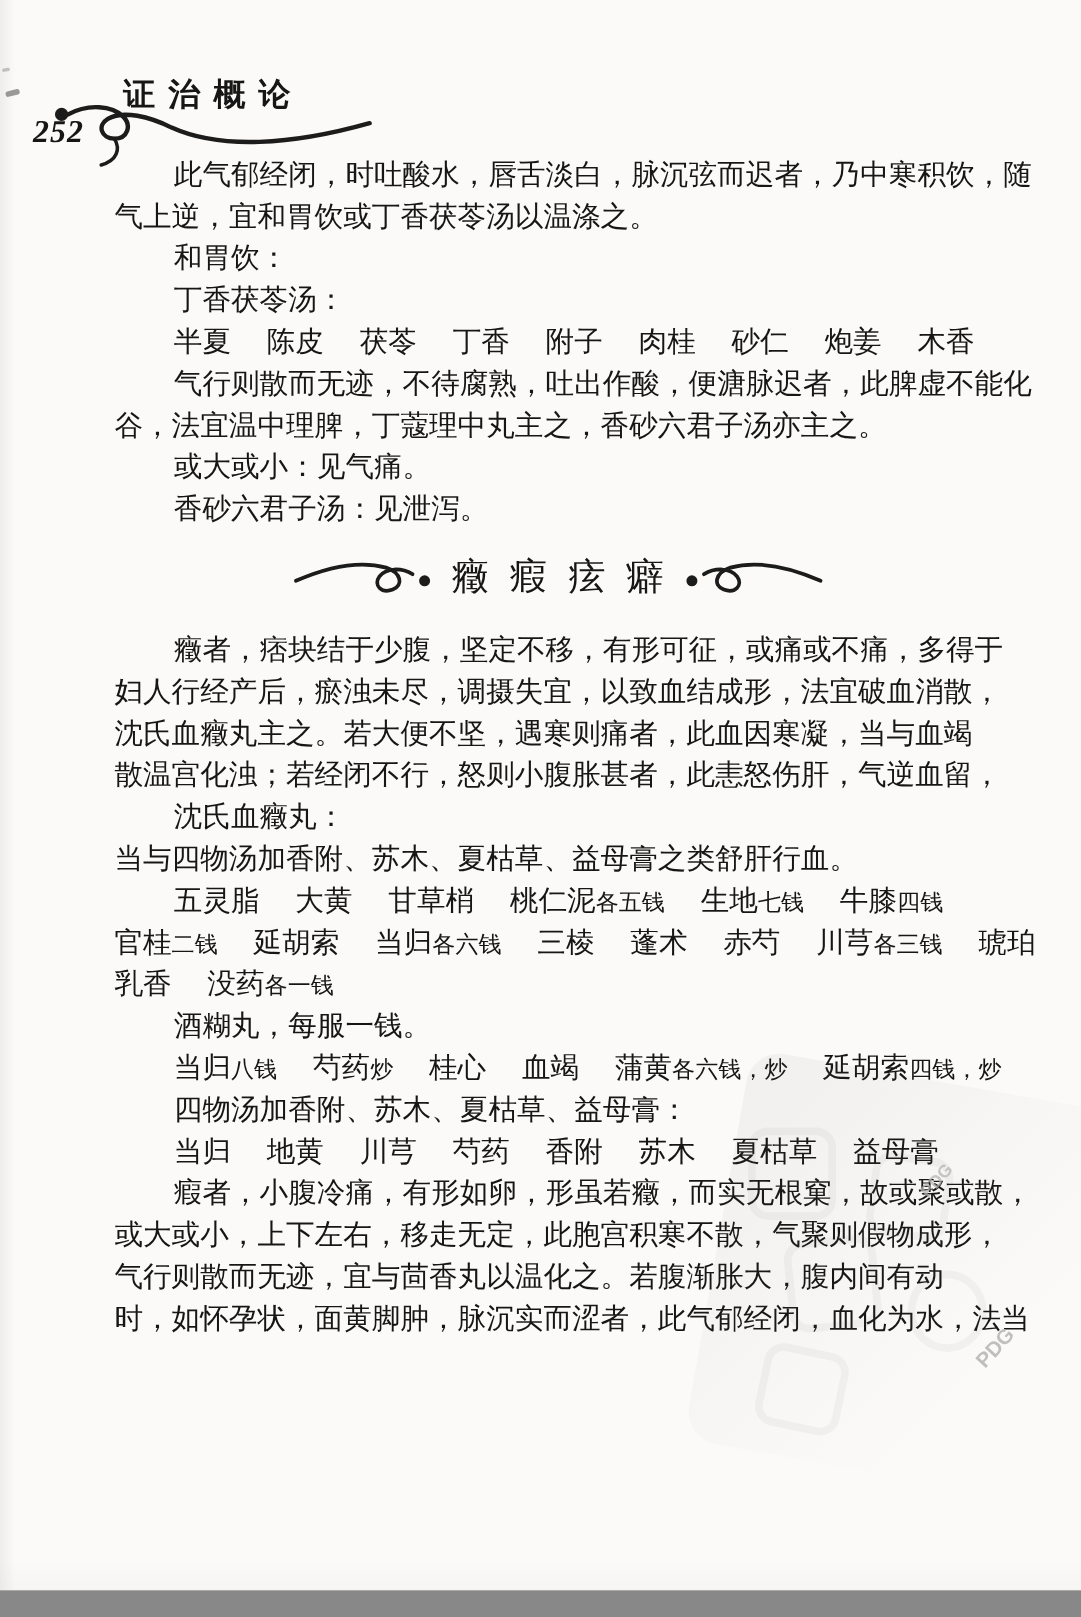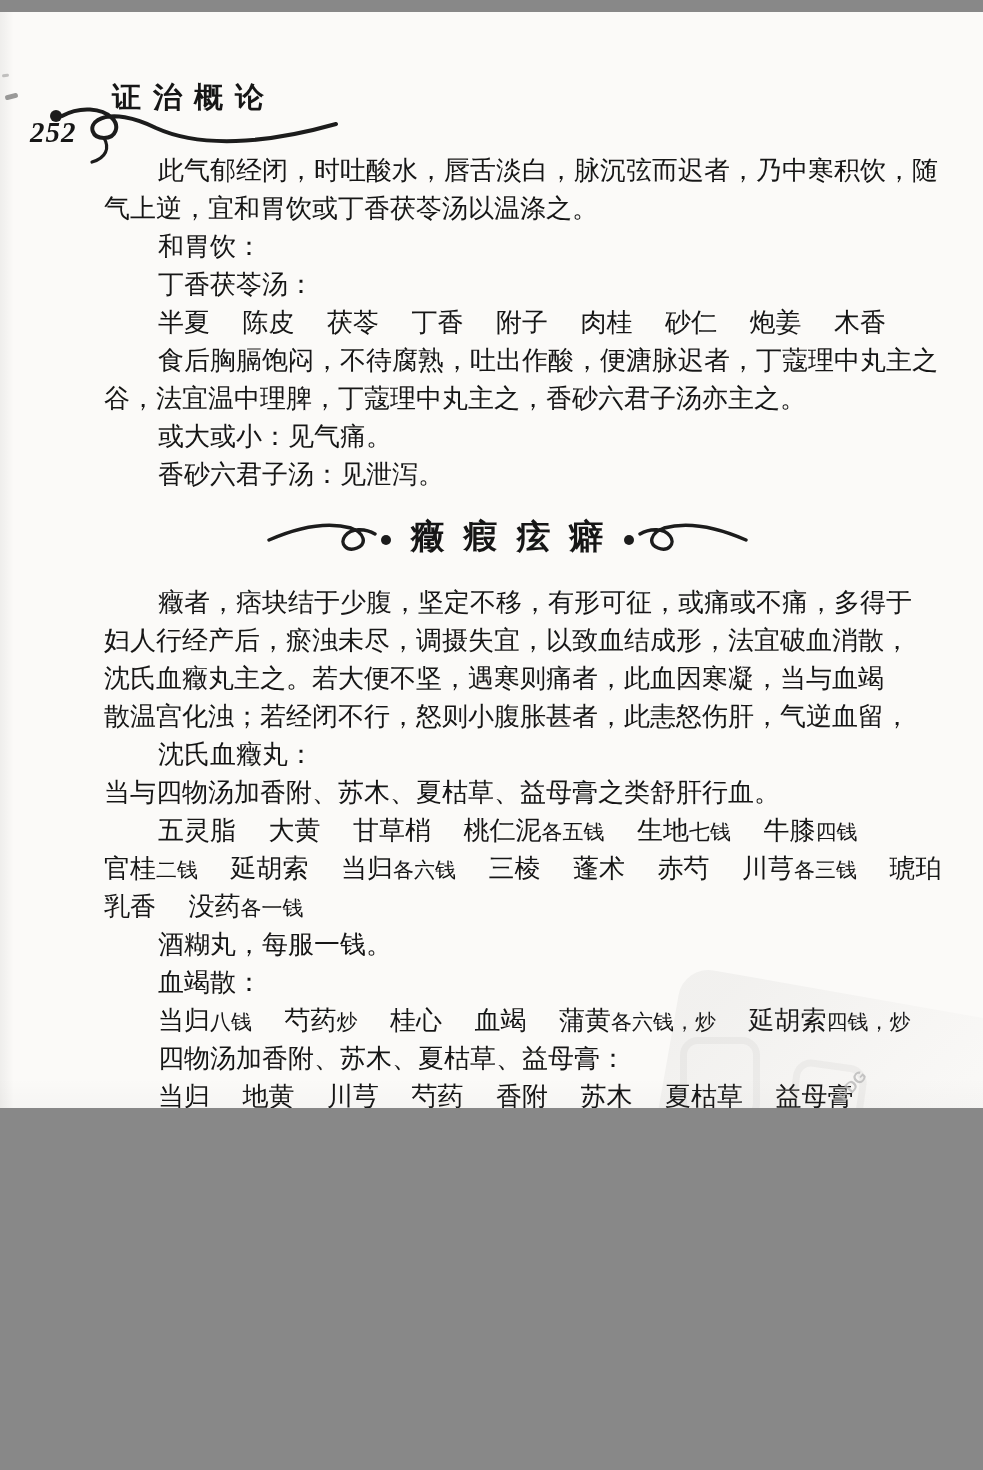--- a/index.html
+++ b/index.html
@@ -1,19 +1,19 @@
 <!DOCTYPE html>
 <html><head>
 <meta charset="utf-8">
 <style>
   html,body{margin:0;padding:0;background:#888;}
   .page{
     position:relative;
-    width:983px;height:1096px;
-    margin:12px auto;
+    width:983px;height:1446px;
+    margin:0 auto;
     background:#fbfaf8;
     background-image:linear-gradient(90deg, rgba(0,0,0,0.05) 0px, rgba(0,0,0,0) 14px),
                      linear-gradient(0deg, rgba(0,0,0,0.02) 0px, rgba(0,0,0,0) 30px);
     overflow:hidden;
     font-family:"Liberation Serif","DejaVu Serif",serif;
     color:#161616;
   }
   
   .book-title{
     position:absolute;left:112px;top:66px;
@@ -34,21 +34,21 @@
   }
   .line{height:38px;white-space:pre;}
   .line.ind{padding-left:54px;}
   .sm{font-size:21px;}
   
   .heading-row{
     display:flex;align-items:center;justify-content:center;
     gap:16px;margin:14px 0 18px;height:58px;white-space:nowrap;
   }
   .heading-text{
-    font-size:34px;font-weight:700;
+    font-size:34px;font-weight:400;
     letter-spacing:19px;margin-right:-19px;
   }
   .heading-flourish{width:128px;height:42px;flex:0 0 auto;}
   .flip{transform:scaleX(-1);}
   
   .artifact{position:absolute;background:#4a4a4a;border-radius:2px;}
   .artifact.a1{left:5px;top:82px;width:13px;height:5px;opacity:.55;transform:rotate(-14deg);}
   .artifact.a2{left:2px;top:62px;width:7px;height:3px;opacity:.3;transform:rotate(-10deg);}
   
   .watermark{position:absolute;left:620px;top:970px;width:363px;height:390px;pointer-events:none;}
@@ -85,21 +85,21 @@
   </svg>
   <div class="book-title">证治概论</div>
   <div class="page-number">252</div>
 
   <div id="content">
       <div class="line ind"><span>此气郁经闭，时吐酸水，唇舌淡白，脉沉弦而迟者，乃中寒积饮，随</span></div>
       <div class="line"><span>气上逆，宜和胃饮或丁香茯苓汤以温涤之。</span></div>
       <div class="line ind"><span>和胃饮：</span></div>
       <div class="line ind"><span>丁香茯苓汤：</span></div>
       <div class="line ind"><span>半夏　 陈皮　 茯苓　 丁香　 附子　 肉桂　 砂仁　 炮姜　 木香</span></div>
-      <div class="line ind"><span>食后胸膈饱闷，不待腐熟，吐出作酸，便溏脉迟者，丁蔻理中丸主之</span></div>
+      <div class="line ind"><span>气行则散而无迹，不待腐熟，吐出作酸，便溏脉迟者，此脾虚不能化</span></div>
       <div class="line"><span>谷，法宜温中理脾，丁蔻理中丸主之，香砂六君子汤亦主之。</span></div>
       <div class="line ind"><span>或大或小：见气痛。</span></div>
       <div class="line ind"><span>香砂六君子汤：见泄泻。</span></div>
     <div class="heading-row">
       <svg class="heading-flourish" viewBox="0 0 128 42" aria-hidden="true">
         <path d="M2 24 C 34 10, 62 6, 84 12 C 98 17, 100 28, 90 32 C 80 36, 72 28, 78 20 C 84 12, 98 12, 108 18" fill="none" stroke="#1c1c1c" stroke-width="3.4" stroke-linecap="round"></path>
         <circle cx="119" cy="24" r="5" fill="#1c1c1c"></circle>
       </svg>
       <span class="heading-text">癥瘕痃癖</span>
       <svg class="heading-flourish flip" viewBox="0 0 128 42" aria-hidden="true">
@@ -110,21 +110,20 @@
   <div class="line ind"><span>癥者，痞块结于少腹，坚定不移，有形可征，或痛或不痛，多得于</span></div>
       <div class="line"><span>妇人行经产后，瘀浊未尽，调摄失宜，以致血结成形，法宜破血消散，</span></div>
       <div class="line"><span>沈氏血癥丸主之。若大便不坚，遇寒则痛者，此血因寒凝，当与血竭</span></div>
       <div class="line"><span>散温宫化浊；若经闭不行，怒则小腹胀甚者，此恚怒伤肝，气逆血留，</span></div>
       <div class="line ind"><span>沈氏血癥丸：</span></div>
       <div class="line"><span>当与四物汤加香附、苏木、夏枯草、益母膏之类舒肝行血。</span></div>
       <div class="line ind"><span>五灵脂　 大黄　 甘草梢　 桃仁泥</span><span class="sm">各五钱</span><span>　 生地</span><span class="sm">七钱</span><span>　 牛膝</span><span class="sm">四钱</span></div>
       <div class="line"><span>官桂</span><span class="sm">二钱</span><span>　 延胡索　 当归</span><span class="sm">各六钱</span><span>　 三棱　 蓬术　 赤芍　 川芎</span><span class="sm">各三钱</span><span>　 琥珀</span></div>
       <div class="line"><span>乳香　 没药</span><span class="sm">各一钱</span></div>
       <div class="line ind"><span>酒糊丸，每服一钱。</span></div>
-      <div class="line ind"><span>血竭散：</span></div>
       <div class="line ind"><span>当归</span><span class="sm">八钱</span><span>　 芍药</span><span class="sm">炒</span><span>　 桂心　 血竭　 蒲黄</span><span class="sm">各六钱，炒</span><span>　 延胡索</span><span class="sm">四钱，炒</span></div>
       <div class="line ind"><span>四物汤加香附、苏木、夏枯草、益母膏：</span></div>
       <div class="line ind"><span>当归　 地黄　 川芎　 芍药　 香附　 苏木　 夏枯草　 益母膏</span></div>
       <div class="line ind"><span>瘕者，小腹冷痛，有形如卵，形虽若癥，而实无根窠，故或聚或散，</span></div>
       <div class="line"><span>或大或小，上下左右，移走无定，此胞宫积寒不散，气聚则假物成形，</span></div>
       <div class="line"><span>气行则散而无迹，宜与茴香丸以温化之。若腹渐胀大，腹内间有动</span></div>
       <div class="line"><span>时，如怀孕状，面黄脚肿，脉沉实而涩者，此气郁经闭，血化为水，法当</span></div>
     </div>
 
   <div class="watermark">

